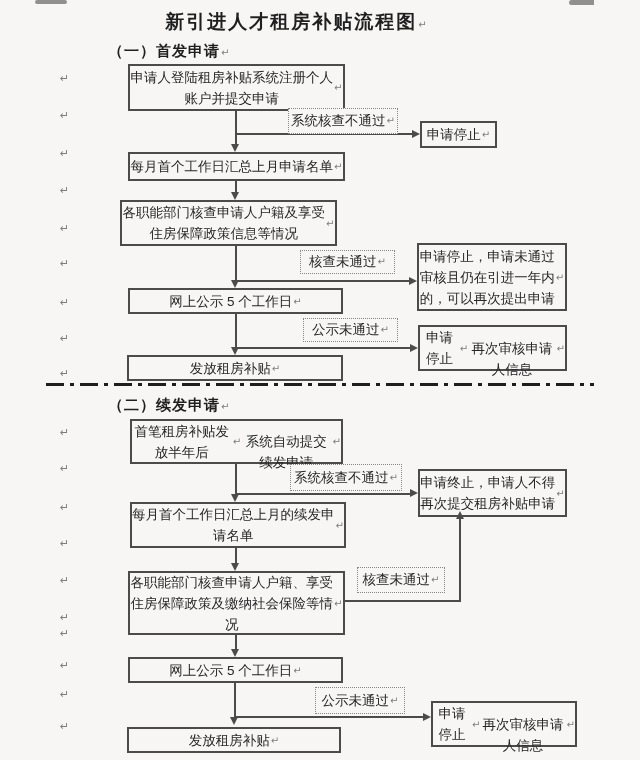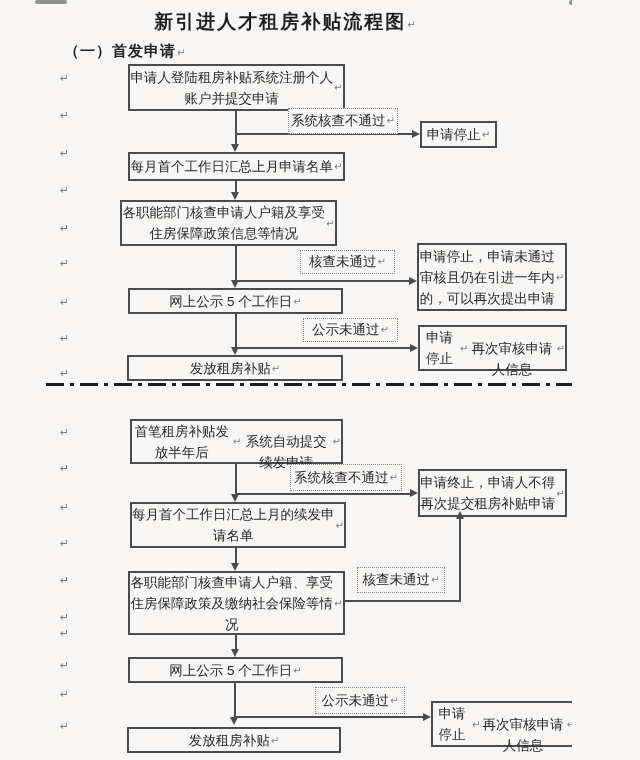--- a/index.html
+++ b/index.html
@@ -1,22 +1,22 @@
 <!DOCTYPE html>
 <html><head>
 <meta charset="utf-8">
 <style>
   html,body{margin:0;padding:0;background:#f7f6f4;}
   #canvas{
     position:relative;width:572px;height:760px;background:#f7f6f4;
-    font-family:"Liberation Sans","DejaVu Sans",sans-serif;color:#262626;overflow:hidden;
+    font-family:"Liberation Sans","DejaVu Sans",sans-serif;color:#262626;overflow:hidden;padding-left:22px;
   }
   .title{position:absolute;top:9px;left:0;width:100%;text-align:center;
     font-size:19px;font-weight:bold;letter-spacing:2px;color:#1f1f1f;}
-  .heading{position:absolute;font-size:15px;font-weight:bold;color:#1f1f1f;letter-spacing:1px;}
+  .heading{position:absolute;font-size:15px;font-weight:bold;color:#1f1f1f;letter-spacing:1px;margin-left:44px;}
   .box{position:absolute;box-sizing:border-box;border:2px solid #4b4b4b;background:transparent;
     display:flex;align-items:center;justify-content:center;text-align:center;
     font-size:13.5px;line-height:21px;}
   .dashed{position:absolute;box-sizing:border-box;border:1px dotted #878787;background:#f7f6f4;
     display:flex;align-items:center;justify-content:center;text-align:center;
     font-size:13.5px;line-height:18px;}
   .vl{position:absolute;width:2px;background:#4b4b4b;}
   .hl{position:absolute;height:2px;background:#4b4b4b;}
   .arr-d{position:absolute;width:0;height:0;border-left:4.5px solid transparent;
     border-right:4.5px solid transparent;border-top:8px solid #4b4b4b;}
@@ -69,20 +69,21 @@
   <div class="box" style="left:120px;top:200px;width:217px;height:46px">各职能部门核查申请人户籍及享受<br>住房保障政策信息等情况<span class="rm">↵</span></div>
   <div class="dashed" style="left:300px;top:250px;width:95px;height:24px">核查未通过<span class="rm">↵</span></div>
   <div class="box" style="left:417px;top:243px;width:150px;height:68px">申请停止，申请未通过<br>审核且仍在引进一年内<br>的，可以再次提出申请<span class="rm">↵</span></div>
   <div class="box" style="left:128px;top:288px;width:215px;height:26px">网上公示 5 个工作日<span class="rm">↵</span></div>
   <div class="dashed" style="left:303px;top:318px;width:95px;height:24px">公示未通过<span class="rm">↵</span></div>
   <div class="box" style="left:418px;top:325px;width:149px;height:46px">申请停止<span class="rm">↵</span><br>再次审核申请人信息<span class="rm">↵</span></div>
   <div class="box" style="left:127px;top:355px;width:216px;height:26px">发放租房补贴<span class="rm">↵</span></div>
 
   <div class="divider"></div>
 
+  <div class="heading" style="left:64px;top:396px">（二）续发申请<span class="rm">↵</span></div>
 
   <div class="vl" style="left:235px;top:463px;height:31px"></div>
   <div class="arr-d" style="left:231px;top:494px"></div>
   <div class="hl" style="left:236px;top:493px;width:174px"></div>
   <div class="arr-r" style="left:410px;top:489px"></div>
 
   <div class="vl" style="left:235px;top:548px;height:15px"></div>
   <div class="arr-d" style="left:231px;top:563px"></div>
 
   <div class="hl" style="left:345px;top:600px;width:116px"></div>

